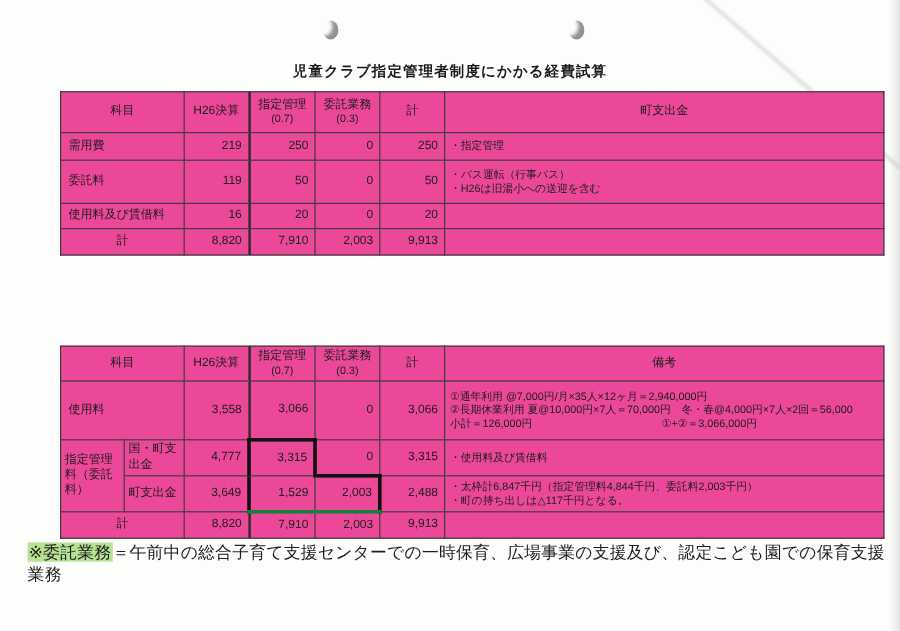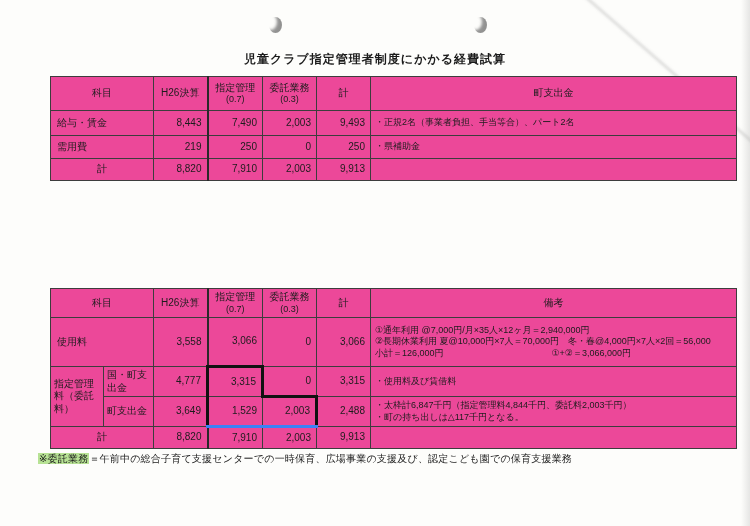--- a/index.html
+++ b/index.html
@@ -43,26 +43,26 @@
   th .sub{font-size:9px;}
   td.num{text-align:right;padding-right:5px;}
   td.label{text-align:left;padding-left:6px;}
   td.center{text-align:center;}
   td.notes{font-size:9px;padding:1px 4px;vertical-align:middle;}
   td.notes .nl{white-space:pre-wrap;}
   
   .bl2{border-left-width:2px;border-left-color:#2a2a2a;}
   
   .bf-t{border-top:3px solid #111;}
-  .bf-b{border-bottom:3px solid #3b82f6;margin-top:32px;}
+  .bf-b{border-bottom:3px solid #15803d;margin-top:32px;}
   .bf-l{border-left:3px solid #111;}
   .bf-r{border-right:3px solid #111;}
 
   .footnote{
-    position:absolute;left:38px;top:452px;font-size:10px;z-index:3;letter-spacing:.2px;
+    position:absolute;left:23px;top:452px;font-size:14px;z-index:3;letter-spacing:.2px;
   }
   .footnote .hl{background:#b7e294;padding:0 1px;}
 </style>
 </head>
 <body>
 
 <div class="page">
 
   <div class="fold-line"></div>
   <div class="edge-shade"></div>
@@ -88,39 +88,48 @@
         <div>指定管理</div>
         <div class="sub">(0.7)</div>
       </th>
       <th>
         <div>委託業務</div>
         <div class="sub">(0.3)</div>
       </th>
       <th>計</th>
       <th>町支出金</th>
     </tr>
-    <tr style="height:25px">
-      <td class="label">給与・賃金</td>
-      <td class="num">8,443</td>
-      <td class="num bl2">7,490</td>
-      <td class="num">2,003</td>
-      <td class="num">9,493</td>
-      <td class="notes">
-            <div class="nl">・正規2名（事業者負担、手当等合）、パート2名</div>
-          </td>
-    </tr>
     <tr style="height:23px">
       <td class="label">需用費</td>
       <td class="num">219</td>
       <td class="num bl2">250</td>
       <td class="num">0</td>
       <td class="num">250</td>
       <td class="notes">
-            <div class="nl">・県補助金</div>
+            <div class="nl">・指定管理</div>
           </td>
+    </tr>
+    <tr style="height:36px">
+      <td class="label">委託料</td>
+      <td class="num">119</td>
+      <td class="num bl2">50</td>
+      <td class="num">0</td>
+      <td class="num">50</td>
+      <td class="notes">
+        <div class="nl">・バス運転（行事バス）</div>
+        <div class="nl">・H26は旧湯小への送迎を含む</div>
+      </td>
+    </tr>
+    <tr style="height:21px">
+      <td class="label">使用料及び賃借料</td>
+      <td class="num">16</td>
+      <td class="num bl2">20</td>
+      <td class="num">0</td>
+      <td class="num">20</td>
+      <td class="notes"></td>
     </tr>
     <tr style="height:22px">
       <td class="center">計</td>
       <td class="num">8,820</td>
       <td class="num bl2">7,910</td>
       <td class="num">2,003</td>
       <td class="num">9,913</td>
       <td class="notes"></td>
     </tr>
   </tbody>

